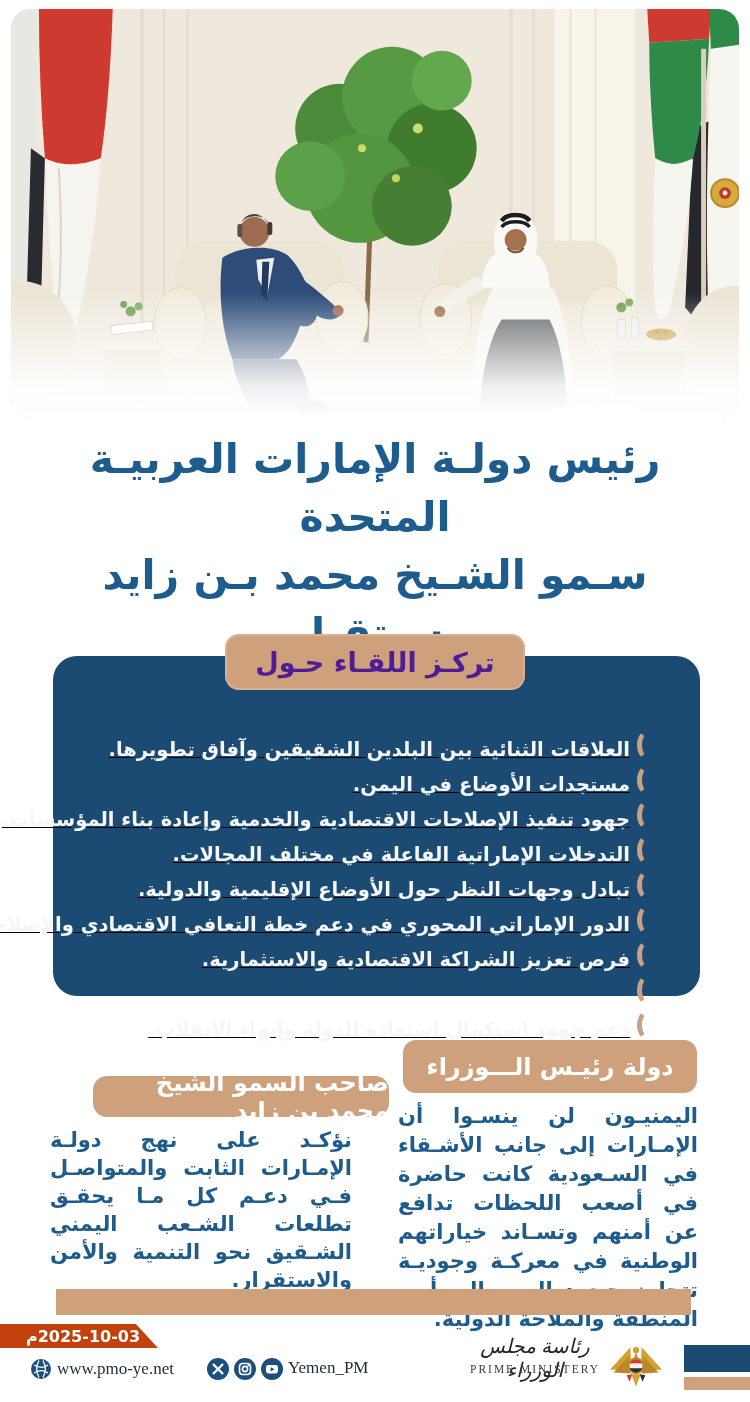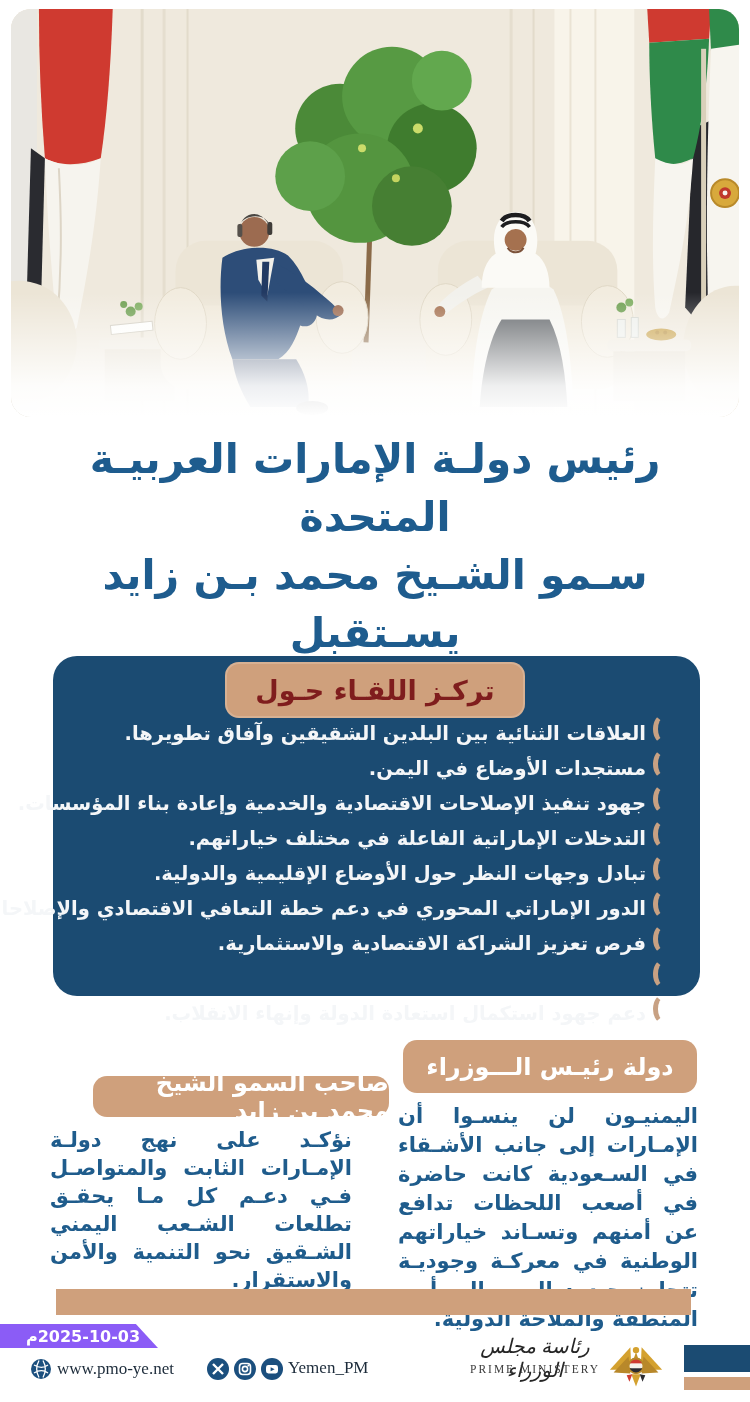--- a/index.html
+++ b/index.html
@@ -11,39 +11,39 @@
   #photo{left:11px;top:9px;width:728px;height:408px;border-radius:20px;overflow:hidden;background:#efe8dc;}
   #photo svg{display:block;width:100%;height:100%;}
 
   
   #headline{left:28px;top:430px;width:694px;text-align:center;direction:rtl;
             color:#1e5c8e;font-weight:bold;font-size:41px;line-height:58px;}
 
   
   #focus-box{left:53px;top:656px;width:647px;height:340px;background:#1b4b72;border-radius:24px;}
   #focus-badge{left:225px;top:634px;width:300px;height:56px;background:#cfa07c;border-radius:14px;
-               color:#7f1d1d;font-weight:bold;font-size:27px;display:flex;align-items:center;justify-content:center;
-               box-shadow:0 0 0 2px rgba(255,255,255,.18) inset;z-index:3;margin-top:28px;}
-  #focus-list{margin:0;padding:58px 26px 0 20px;list-style:none;direction:rtl;}
+               color:#4c1d95;font-weight:bold;font-size:27px;display:flex;align-items:center;justify-content:center;
+               box-shadow:0 0 0 2px rgba(255,255,255,.18) inset;z-index:3;}
+  #focus-list{margin:16px;padding:58px 26px 0 20px;list-style:none;direction:rtl;text-decoration:underline;}
   #focus-list li{color:#f4f6f8;font-size:19.5px;line-height:31px;font-weight:bold;text-align:right;white-space:nowrap;}
   .bracket{display:inline-block;width:12px;height:22px;border:4px solid transparent;
            border-left:5px solid #c8a183;border-radius:50%;margin-left:7px;vertical-align:-4px;}
 
   
   .col-badge{background:#cfa07c;border-radius:14px;color:#fff;font-weight:bold;font-size:24px;
              display:flex;align-items:center;justify-content:center;direction:rtl;}
-  #badge-pm{left:403px;top:1040px;width:294px;height:53px;}
+  #badge-pm{left:403px;top:1040px;width:294px;height:53px;border-radius:13px;}
   #badge-mbz{left:53px;top:1076px;width:296px;height:41px;margin-left:40px;}
   .quote{direction:rtl;text-align:justify;color:#1f5c8c;font-weight:bold;}
   #quote-pm{left:398px;top:1102px;width:300px;font-size:21px;line-height:29px;}
   #quote-mbz{left:50px;top:1126px;width:302px;font-size:21px;line-height:28px;}
 
   
   #footer-strip{left:56px;top:1289px;width:635px;height:26px;background:#cfa07c;}
-  #date-banner{left:0;top:1324px;width:150px;height:24px;background:#8b5cf6;
+  #date-banner{left:0;top:1324px;width:150px;height:24px;background:#c2410c;
                clip-path:polygon(0 0,86% 0,100% 100%,0 100%);
                color:#fff;font-weight:bold;font-size:16px;direction:rtl;
                display:flex;align-items:center;justify-content:center;padding-left:8px;text-align:right;}
   .serif{font-family:"Liberation Serif","DejaVu Serif",serif;text-align:center;}
   #website{left:57px;top:1359px;font-size:17px;color:#1c2b3a;}
   #handle{left:288px;top:1358px;font-size:17px;color:#1c2b3a;}
   .icon-circle{width:22px;height:22px;}
   #globe-icon{left:31px;top:1359px;width:20px;height:20px;}
   #x-icon{left:207px;top:1358px;}
   #ig-icon{left:234px;top:1358px;}
@@ -193,21 +193,21 @@
   <div>رئيس دولـة الإمارات العربيـة المتحدة</div>
   <div>سـمو الشـيخ محمد بـن زايد يسـتقبل</div>
   <div>دولـة رئيـس الـوزراء سـالم بـن بريـك</div>
 </div>
 
 <div class="abs" id="focus-box">
   <ul id="focus-list">
     <li><span class="bracket"></span><span>العلاقات الثنائية بين البلدين الشقيقين وآفاق تطويرها.</span></li>
     <li><span class="bracket"></span><span>مستجدات الأوضاع في اليمن.</span></li>
     <li><span class="bracket"></span><span>جهود تنفيذ الإصلاحات الاقتصادية والخدمية وإعادة بناء المؤسسات.</span></li>
-    <li><span class="bracket"></span><span>التدخلات الإماراتية الفاعلة في مختلف خياراتهم.</span></li>
+    <li><span class="bracket"></span><span>التدخلات الإماراتية الفاعلة في مختلف المجالات.</span></li>
     <li><span class="bracket"></span><span>تبادل وجهات النظر حول الأوضاع الإقليمية والدولية.</span></li>
     <li><span class="bracket"></span><span>الدور الإماراتي المحوري في دعم خطة التعافي الاقتصادي والإصلاحات الحكومية.</span></li>
     <li><span class="bracket"></span><span>فرص تعزيز الشراكة الاقتصادية والاستثمارية.</span></li>
     <li><span class="bracket"></span></li>
     <li><span class="bracket"></span><span>دعم جهود استكمال استعادة الدولة وإنهاء الانقلاب.</span></li>
   </ul>
 </div>
 <div class="abs" id="focus-badge">تركـز اللقـاء حـول</div>
 
 <div class="abs col-badge" id="badge-pm">دولة رئيـس الـــوزراء</div>

